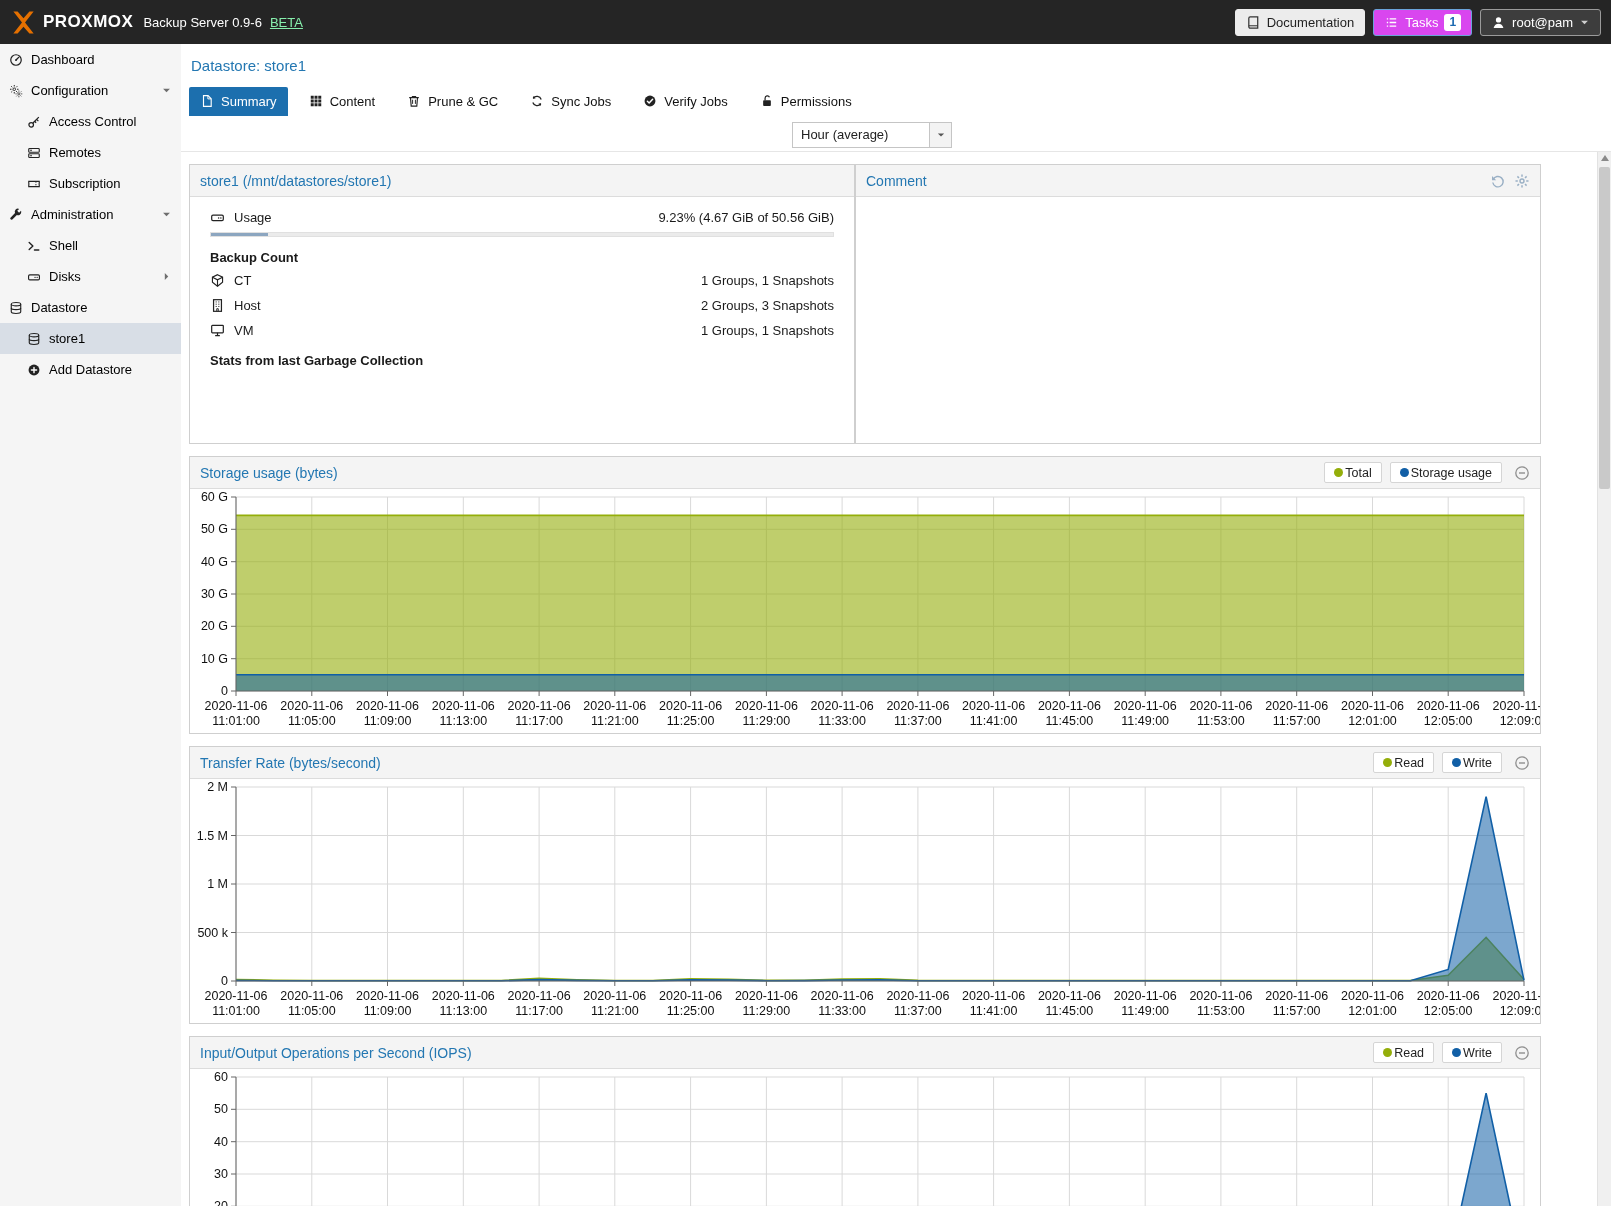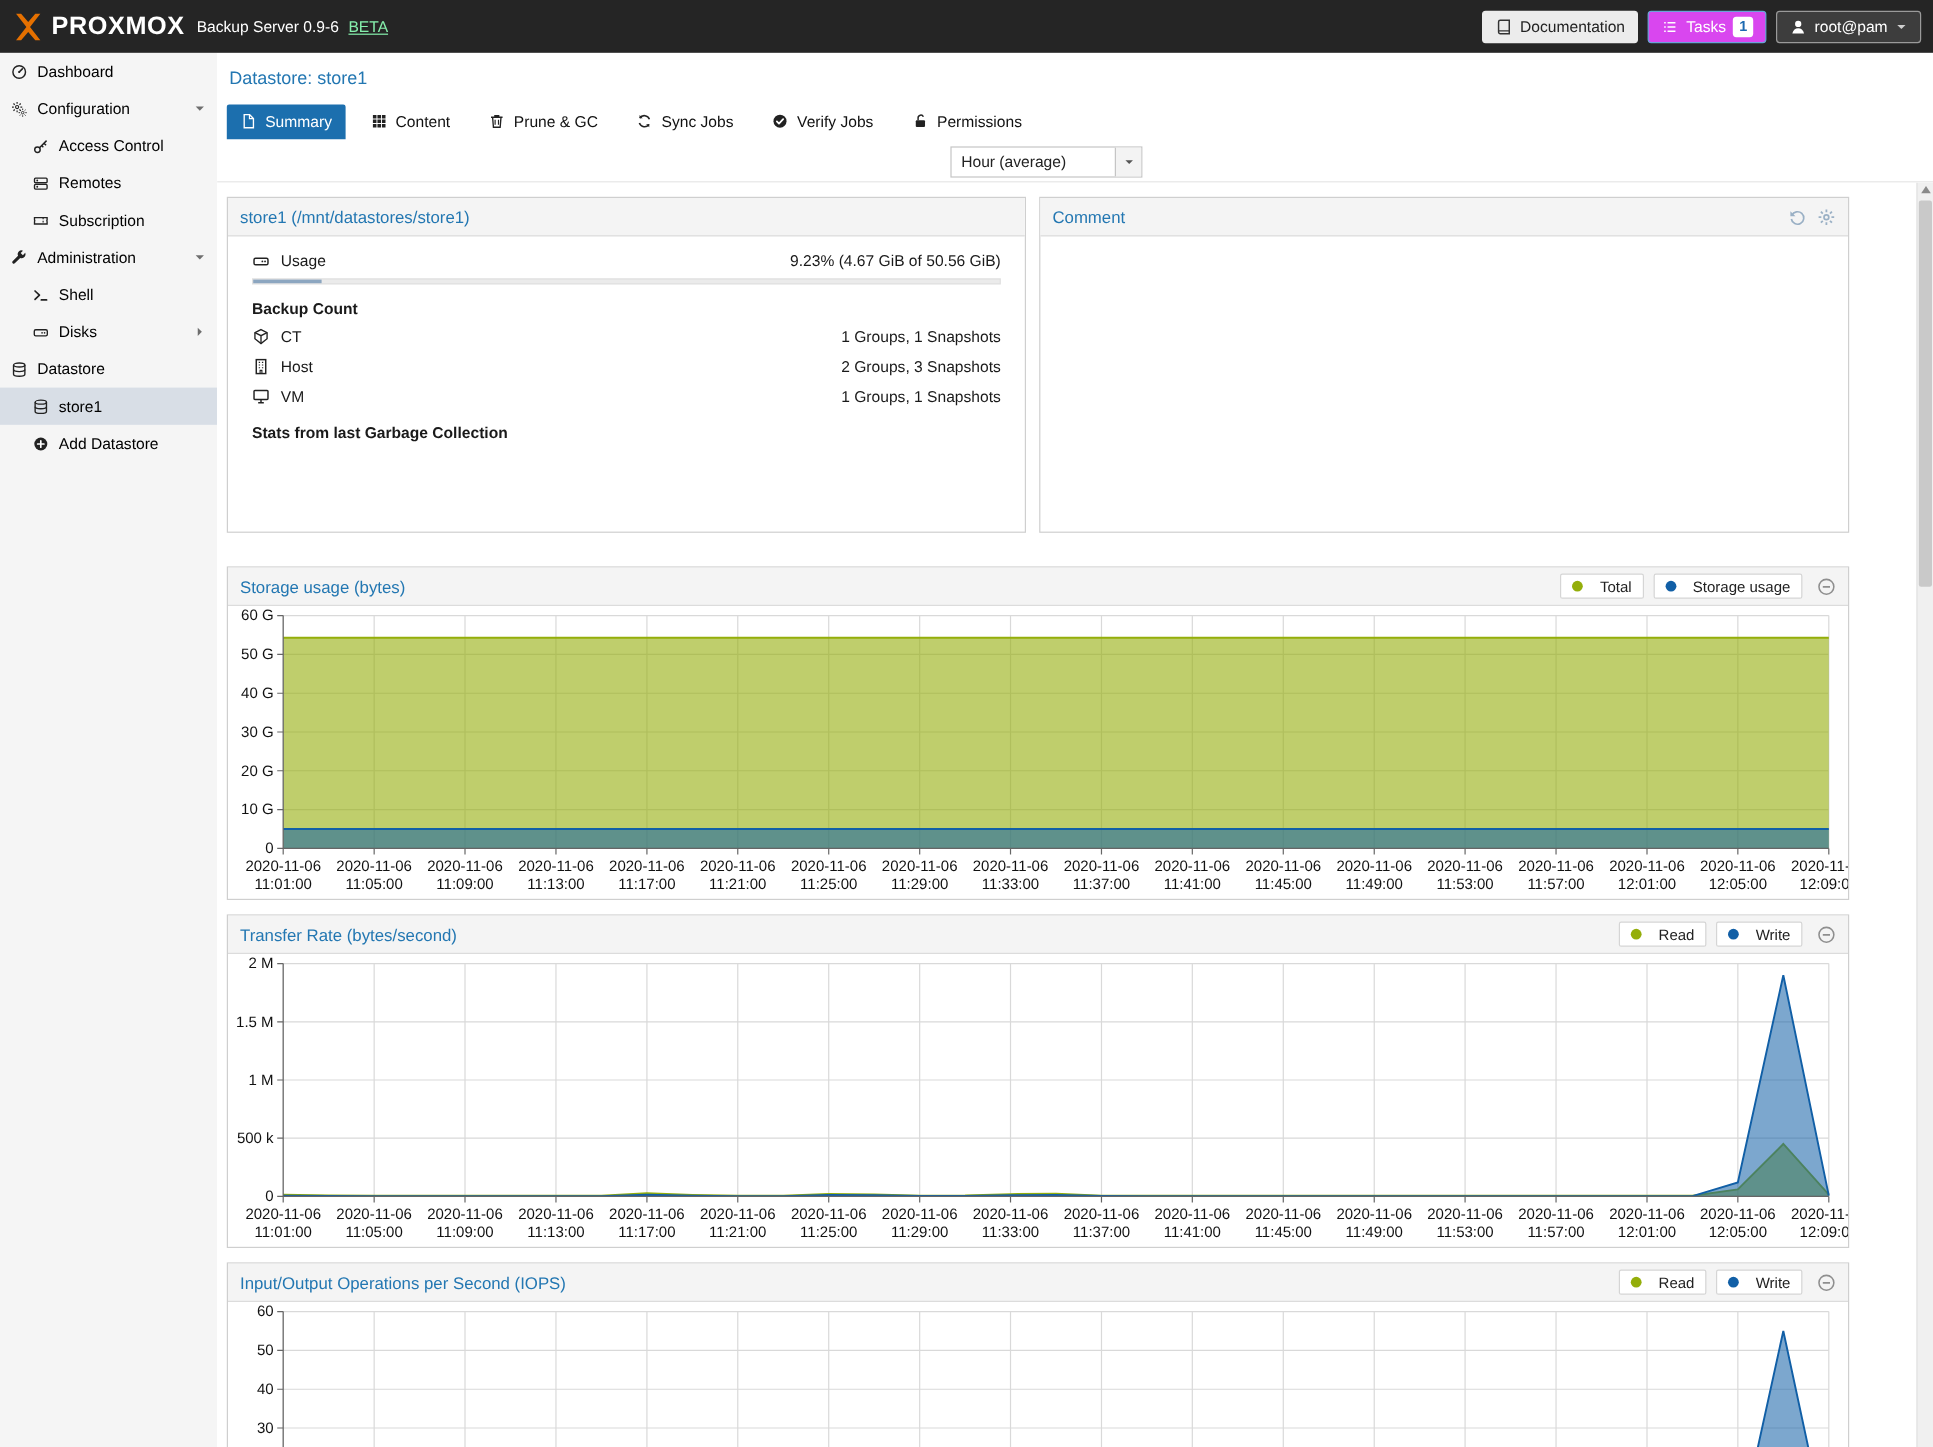--- a/index.html
+++ b/index.html
@@ -3,21 +3,21 @@
 <meta charset="utf-8">
 <style>
 *{box-sizing:border-box;margin:0;padding:0}
 html,body{width:1611px;height:1206px;overflow:hidden;background:#fff;
   font-family:"Liberation Sans","DejaVu Sans",sans-serif;font-size:13px;color:#1a1a1a}
 .ic{width:15px;height:15px;flex:none;display:inline-block}
 
 .topbar{position:absolute;left:0;top:0;width:100%;height:44px;background:#252525;
   display:flex;align-items:center;padding:0 10px;color:#fff;z-index:20}
 .brand{display:flex;align-items:center;gap:6px}
-.brand-text{font-size:21px;font-weight:bold;letter-spacing:.5px}
+.brand-text{font-size:17px;font-weight:bold;letter-spacing:.5px}
 .product{margin-left:10px;font-size:13px}
 .beta{margin-left:8px;color:#86efac;text-decoration:underline;cursor:pointer}
 .topbar-right{margin-left:auto;display:flex;align-items:center;gap:8px}
 .tb-btn{display:flex;align-items:center;gap:6px;height:27px;padding:0 10px;border-radius:3px;cursor:pointer;font-size:13px}
 .tb-doc{background:#ececec;color:#222;border:1px solid #ececec}
 .tb-doc .ic{color:#333}
 .tb-tasks{background:#d946ef;color:#fff;border:1px solid #6aa3d8}
 .badge{background:#fff;color:#1c6ab1;font-weight:bold;border-radius:3px;padding:0 5px;font-size:12px;line-height:17px}
 .tb-user{background:#3d3d3d;color:#fff;border:1px solid #9a9a9a}
 .caret-sm{width:11px;height:11px;color:#cfcfcf}
@@ -36,29 +36,29 @@
 .tab .ic{width:14px;height:14px;color:#222}
 .tab.active{background:#1c6fae;color:#fff}
 .tab.active .ic{color:#fff}
 .toolbar{height:34px;display:flex;align-items:center;justify-content:center;padding:0 56px 0 8px;border-bottom:1px solid #e6e6e6}
 .combo{width:160px;height:26px;border:1px solid #c5c5c5;display:flex;align-items:center;background:#fff;cursor:pointer}
 .combo-text{flex:1;padding:0 8px;color:#222}
 .combo-trigger{width:22px;height:100%;border-left:1px solid #c5c5c5;background:#f3f3f3;display:flex;align-items:center;justify-content:center}
 .combo-trigger .caret{width:10px;height:10px;color:#555}
 .content{position:absolute;left:0;right:0;top:108px;bottom:0;padding:12px 70px 0 8px;overflow:hidden}
 
-.row-top{display:flex;gap:11px;margin-bottom:28px}
+.row-top{display:flex;margin-bottom:12px}
 .panel{border:1px solid #cfcfcf;background:#fff}
 .panel-summary{width:666px;height:280px}
 .panel-comment{flex:1;height:280px}
 .panel-head{height:32px;display:flex;align-items:center;background:#f4f4f4;border-bottom:1px solid #dcdcdc;padding:0 10px;gap:8px}
 .panel-title{font-size:14px;color:#2377b2;margin-right:auto;white-space:nowrap}
 .tool{width:16px;height:16px;color:#9ab0c5;cursor:pointer}
 .collapse-tool{width:16px;height:16px;color:#8f8f8f;cursor:pointer;margin-left:4px}
-.legend-pill{display:flex;align-items:center;gap:14px;height:21px;padding:0 9px;background:#fff;border:1px solid #d5d5d5;border-radius:2px;font-size:12.5px;color:#222;cursor:pointer}
+.legend-pill{display:flex;align-items:center;gap:2px;height:21px;padding:0 9px;background:#fff;border:1px solid #d5d5d5;border-radius:2px;font-size:12.5px;color:#222;cursor:pointer}
 .dot{width:9px;height:9px;border-radius:50%}
 .chart-panel{margin-bottom:12px}
 .chart{display:block}
 .chart text{font-family:"Liberation Sans","DejaVu Sans",sans-serif}
 
 .sum-body{padding:8px 20px 0 20px}
 .srow{display:flex;align-items:center;gap:9px;padding:5px 0}
 .srow .ic{color:#222}
 .srow .val{margin-left:auto}
 .progress{height:5px;background:#ebebeb;border:1px solid #e0e0e0;margin:2px 0 3px}

